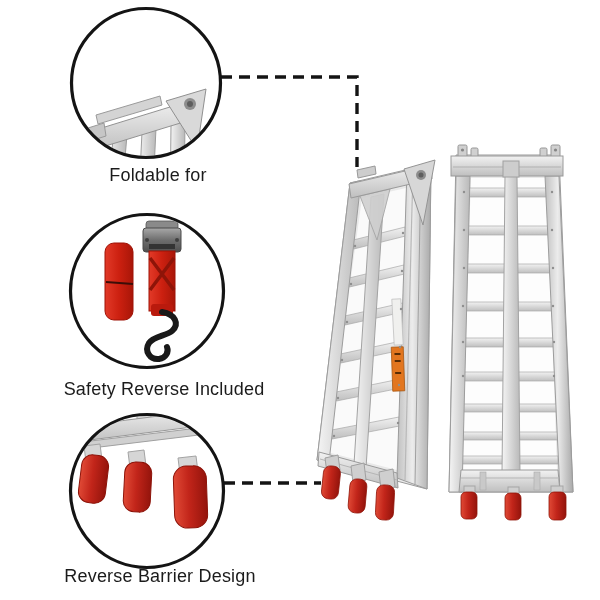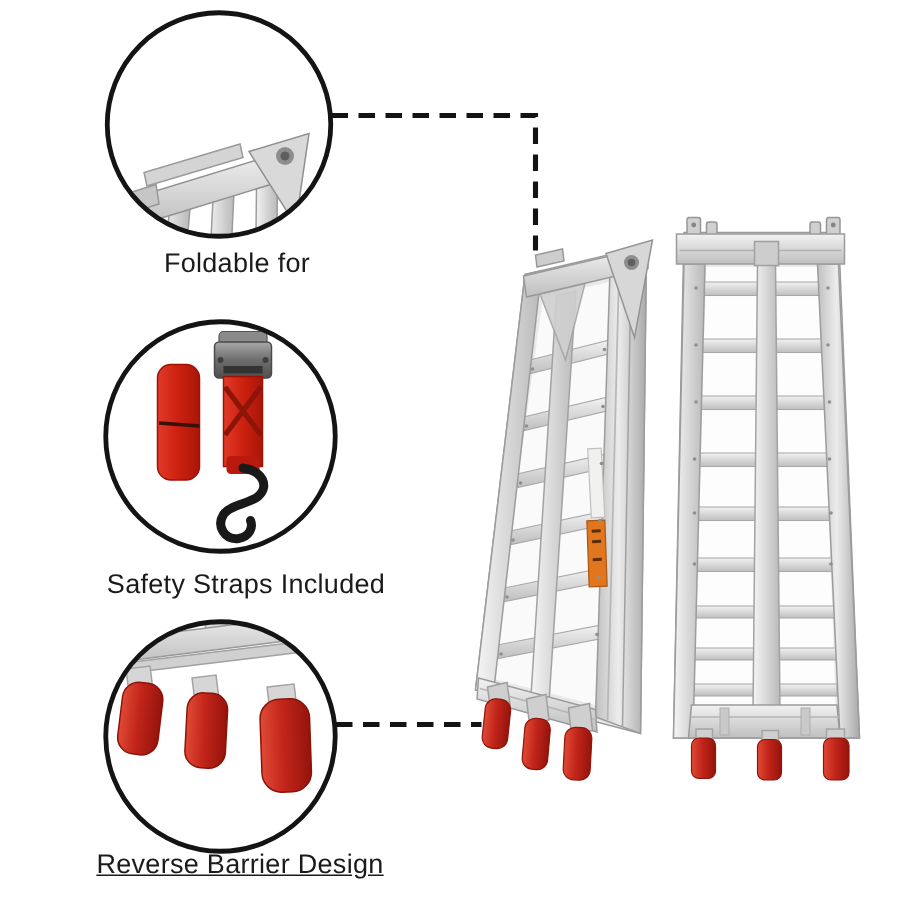--- a/index.html
+++ b/index.html
@@ -4,21 +4,21 @@
 <style>
   html,body{margin:0;padding:0;background:#ffffff;}
   .canvas{position:relative;width:600px;height:600px;background:#ffffff;overflow:hidden;
           font-family:"Liberation Sans", sans-serif;}
   .scene{position:absolute;left:0;top:0;}
   .caption{position:absolute;text-align:center;color:#1b1b1b;font-size:18px;line-height:21px;
            font-weight:400;letter-spacing:0.2px;white-space:nowrap;}
   .caption span{display:block;margin-left:16px;}
   #cap-foldable{left:0;width:300px;top:165px;}
   #cap-straps{left:6px;width:300px;top:379px;}
-  #cap-barrier{left:2px;width:300px;top:566px;text-decoration:underline;}
+  #cap-barrier{left:2px;width:300px;top:566px;}
 </style>
 </head>
 <body>
 
 <div class="canvas">
 
 <svg class="scene" width="600" height="600" viewBox="0 0 600 600">
   <defs>
     <linearGradient id="aluH" x1="0" y1="0" x2="0" y2="1">
       <stop offset="0" stop-color="#f2f2f2"></stop>
@@ -211,19 +211,19 @@
           <circle cx="554" cy="342" r="1.2"></circle>
           <circle cx="554" cy="376" r="1.2"></circle>
     </g>
   </g>
 </svg>
 
 <div class="caption" id="cap-foldable">
   <span>Foldable for</span>
 </div>
 <div class="caption" id="cap-straps">
-  <span>Safety Straps Included</span>
+  <span>Safety Reverse Included</span>
 </div>
 <div class="caption" id="cap-barrier">
   <span>Reverse Barrier Design</span>
 </div>
 
 </div>
 
 </body></html>

